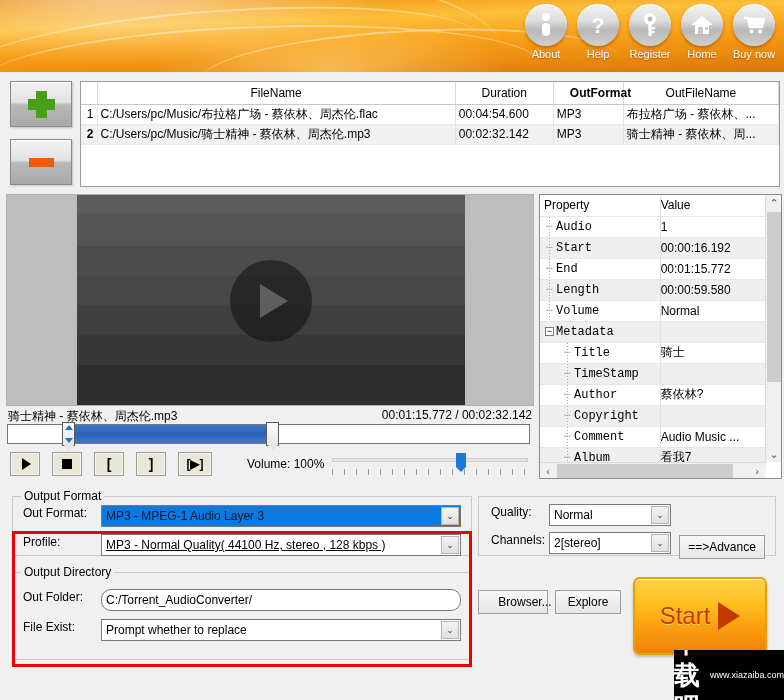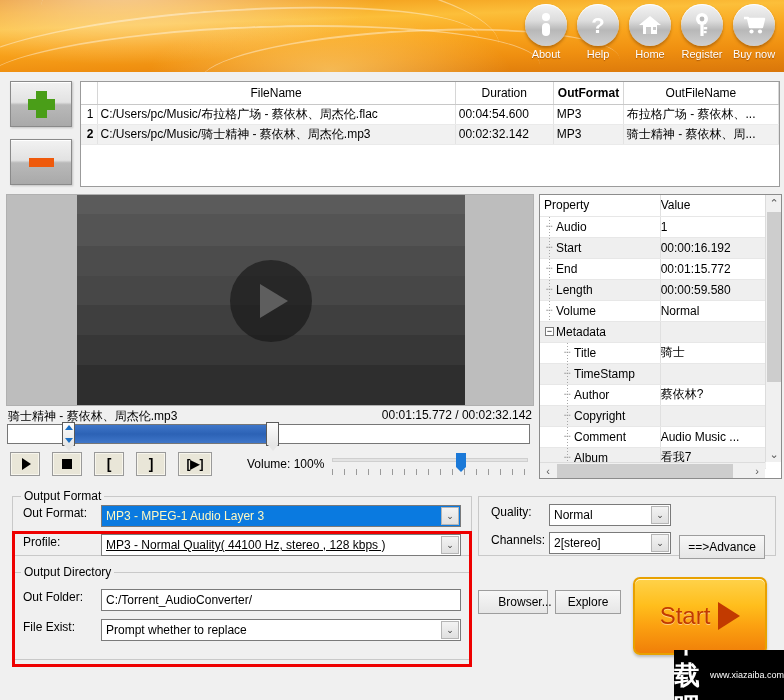--- a/index.html
+++ b/index.html
@@ -79,21 +79,21 @@
   
   .filelist {
     position: absolute; left: 80px; top: 81px; width: 700px; height: 106px;
     background: #ffffff; border: 1px solid #9b9b9b;
     overflow: hidden;
   }
   table.fl { border-collapse: collapse; width: 100%; table-layout: fixed; font-size: 12px; }
   table.fl th {
     height: 22px; font-weight: 400; background: #ffffff;
     border-right: 1px solid #d6d6d6; border-bottom: 1px solid #c8c8c8;
-    text-align: center; padding: 0 4px; white-space: nowrap;
+    text-align: center; padding: 0 16px; white-space: nowrap;
   }
   table.fl th.bold { font-weight: bold; }
   table.fl td {
     height: 20px; border-right: 1px solid #e3e3e3; border-bottom: 1px solid #eaeaea;
     padding: 0 3px; white-space: nowrap; overflow: hidden; text-overflow: ellipsis;
   }
   table.fl tr.alt td { background: #f1f1f1; }
   td.idx { text-align: right; padding-right: 4px; border-right: 1px solid #e3e3e3; }
   tr.alt td.idx { font-weight: bold; }
   .col-idx { width: 16px; }
@@ -188,21 +188,21 @@
   
   .propgrid {
     position: absolute; left: 539px; top: 194px; width: 243px; height: 285px;
     background: #ffffff; border: 1px solid #8c8c8c; overflow: hidden;
   }
   table.pg { border-collapse: collapse; width: 226px; table-layout: fixed; font-size: 12px; }
   table.pg td { height: 21px; padding: 0 3px 0 0; border-bottom: 1px solid #e7e7e7; white-space: nowrap; overflow: hidden; }
   table.pg tr.shade td { background: #efefef; }
   td.pcell { width: 118px; border-right: 1px solid #e0e0e0; position: relative; }
   td.vcell { width: 104px; padding-left: 4px; }
-  .pname { display: inline-block; }
+  .pname { display: inline-block; font-family: Liberation Mono, monospace; }
   .lvl1 { padding-left: 16px; }
   .lvl2 { padding-left: 34px; }
   .tline { position: absolute; color: #9a9a9a; font-size: 11px; }
   .tline1 { left: 6px; top: 3px; }
   .tline2 { left: 24px; top: 3px; }
   .vline { position: absolute; left: 9px; top: 0; bottom: 0; width: 1px;
     background-image: repeating-linear-gradient(180deg,#a8a8a8 0 1px, transparent 1px 3px); }
   .vline2 { left: 27px; }
   .expander {
     position: absolute; left: 5px; top: 5px; width: 9px; height: 9px;
@@ -242,21 +242,21 @@
     position: relative; height: 22px; background: #ffffff; border: 1px solid #7a7a7a;
     display: flex; align-items: center; cursor: pointer;
   }
   .combo .ctext { padding-left: 4px; font-size: 12px; white-space: nowrap; overflow: hidden; }
   .combo .carrow {
     position: absolute; right: 1px; top: 1px; width: 18px; height: 18px;
     background: linear-gradient(180deg,#f3f3f3,#e0e0e0); border: 1px solid #b5b5b5;
     display: flex; align-items: center; justify-content: center; font-size: 9px; color: #3b3b3b;
   }
   .combo.selected { background: #0a7ae0; }
-  .combo.selected .ctext { color: #fef9c3; }
+  .combo.selected .ctext { color: #0f172a; }
   .textbox {
     height: 22px; background: #ffffff; border: 1px solid #7a7a7a;
     display: flex; align-items: center; padding-left: 4px; font-size: 12px;
   }
   .btn {
     height: 24px; background: linear-gradient(180deg,#f7f7f7,#e6e6e6);
     border: 1px solid #9d9d9d; display: flex; align-items: center; justify-content: center;
     font-size: 12px; cursor: pointer; white-space: nowrap;
   }
 
@@ -307,44 +307,44 @@
         <div class="hdr-label">About</div>
       </div>
 
       <div class="hdr-btn">
         <div class="hdr-circle">
           <svg width="22" height="26" viewBox="0 0 22 26">
             <text class="gl" x="11" y="21" text-anchor="middle" font-size="22" font-family="Liberation Sans, sans-serif" font-weight="bold">?</text>
           </svg>
         </div>
         <div class="hdr-label">Help</div>
-      </div>
-
-      <div class="hdr-btn">
-        <div class="hdr-circle">
-          <svg width="24" height="22" viewBox="0 0 24 22">
-            <path class="gl" d="M12 2 L23 11 L19 11 L19 20 L5 20 L5 11 L1 11 Z"></path>
-            <rect x="8" y="13" width="5" height="7" fill="#c9c9c9"></rect>
-            <rect x="15" y="13" width="3" height="3" fill="#c9c9c9"></rect>
-          </svg>
-        </div>
-        <div class="hdr-label">Home</div>
       </div>
 
       <div class="hdr-btn">
         <div class="hdr-circle">
           <svg width="20" height="26" viewBox="0 0 20 26">
             <circle class="gl" cx="10" cy="7" r="6"></circle>
             <circle cx="10" cy="7" r="2.4" fill="#b9b9b9"></circle>
             <rect class="gl" x="8.4" y="12" width="3.2" height="12"></rect>
             <rect class="gl" x="11.6" y="15" width="3.6" height="2.4"></rect>
             <rect class="gl" x="11.6" y="19" width="3.0" height="2.2"></rect>
           </svg>
         </div>
         <div class="hdr-label">Register</div>
+      </div>
+
+      <div class="hdr-btn">
+        <div class="hdr-circle">
+          <svg width="24" height="22" viewBox="0 0 24 22">
+            <path class="gl" d="M12 2 L23 11 L19 11 L19 20 L5 20 L5 11 L1 11 Z"></path>
+            <rect x="8" y="13" width="5" height="7" fill="#c9c9c9"></rect>
+            <rect x="15" y="13" width="3" height="3" fill="#c9c9c9"></rect>
+          </svg>
+        </div>
+        <div class="hdr-label">Home</div>
       </div>
 
       <div class="hdr-btn">
         <div class="hdr-circle">
           <svg width="26" height="24" viewBox="0 0 26 24">
             <path class="gl" d="M3 5 L7 5 L9 14 L21 14 L23 6 L8 6" fill="none" stroke="#ffffff" stroke-width="2.4" stroke-linejoin="round"></path>
             <circle class="gl" cx="10.5" cy="18.5" r="2.1"></circle>
             <circle class="gl" cx="19" cy="18.5" r="2.1"></circle>
           </svg>
         </div>
@@ -618,21 +618,21 @@
 
     <div class="btn" style="position:absolute; left:200px; top:38px; width:86px;">==&gt;Advance</div>
   </div>
 
   <div class="grp" id="grp-outdir">
     <span class="grp-title">Output Directory</span>
 
     <div class="row" style="left:10px; top:17px;">
       <span class="fld-label" style="width:88px;">Out Folder:</span>
     </div>
-    <div class="textbox" style="position:absolute; left:88px; top:16px; width:360px;">C:/Torrent_AudioConverter/</div>
+    <div class="textbox" style="position:absolute; left:88px; top:16px; width:360px;border-radius:10px;">C:/Torrent_AudioConverter/</div>
 
     <div class="row" style="left:10px; top:47px;">
       <span class="fld-label" style="width:88px;">File Exist:</span>
     </div>
     <div class="combo" style="position:absolute; left:88px; top:46px; width:360px;">
       <span class="ctext">Prompt whether to replace</span>
       <span class="carrow">⌄</span>
     </div>
   </div>
 

